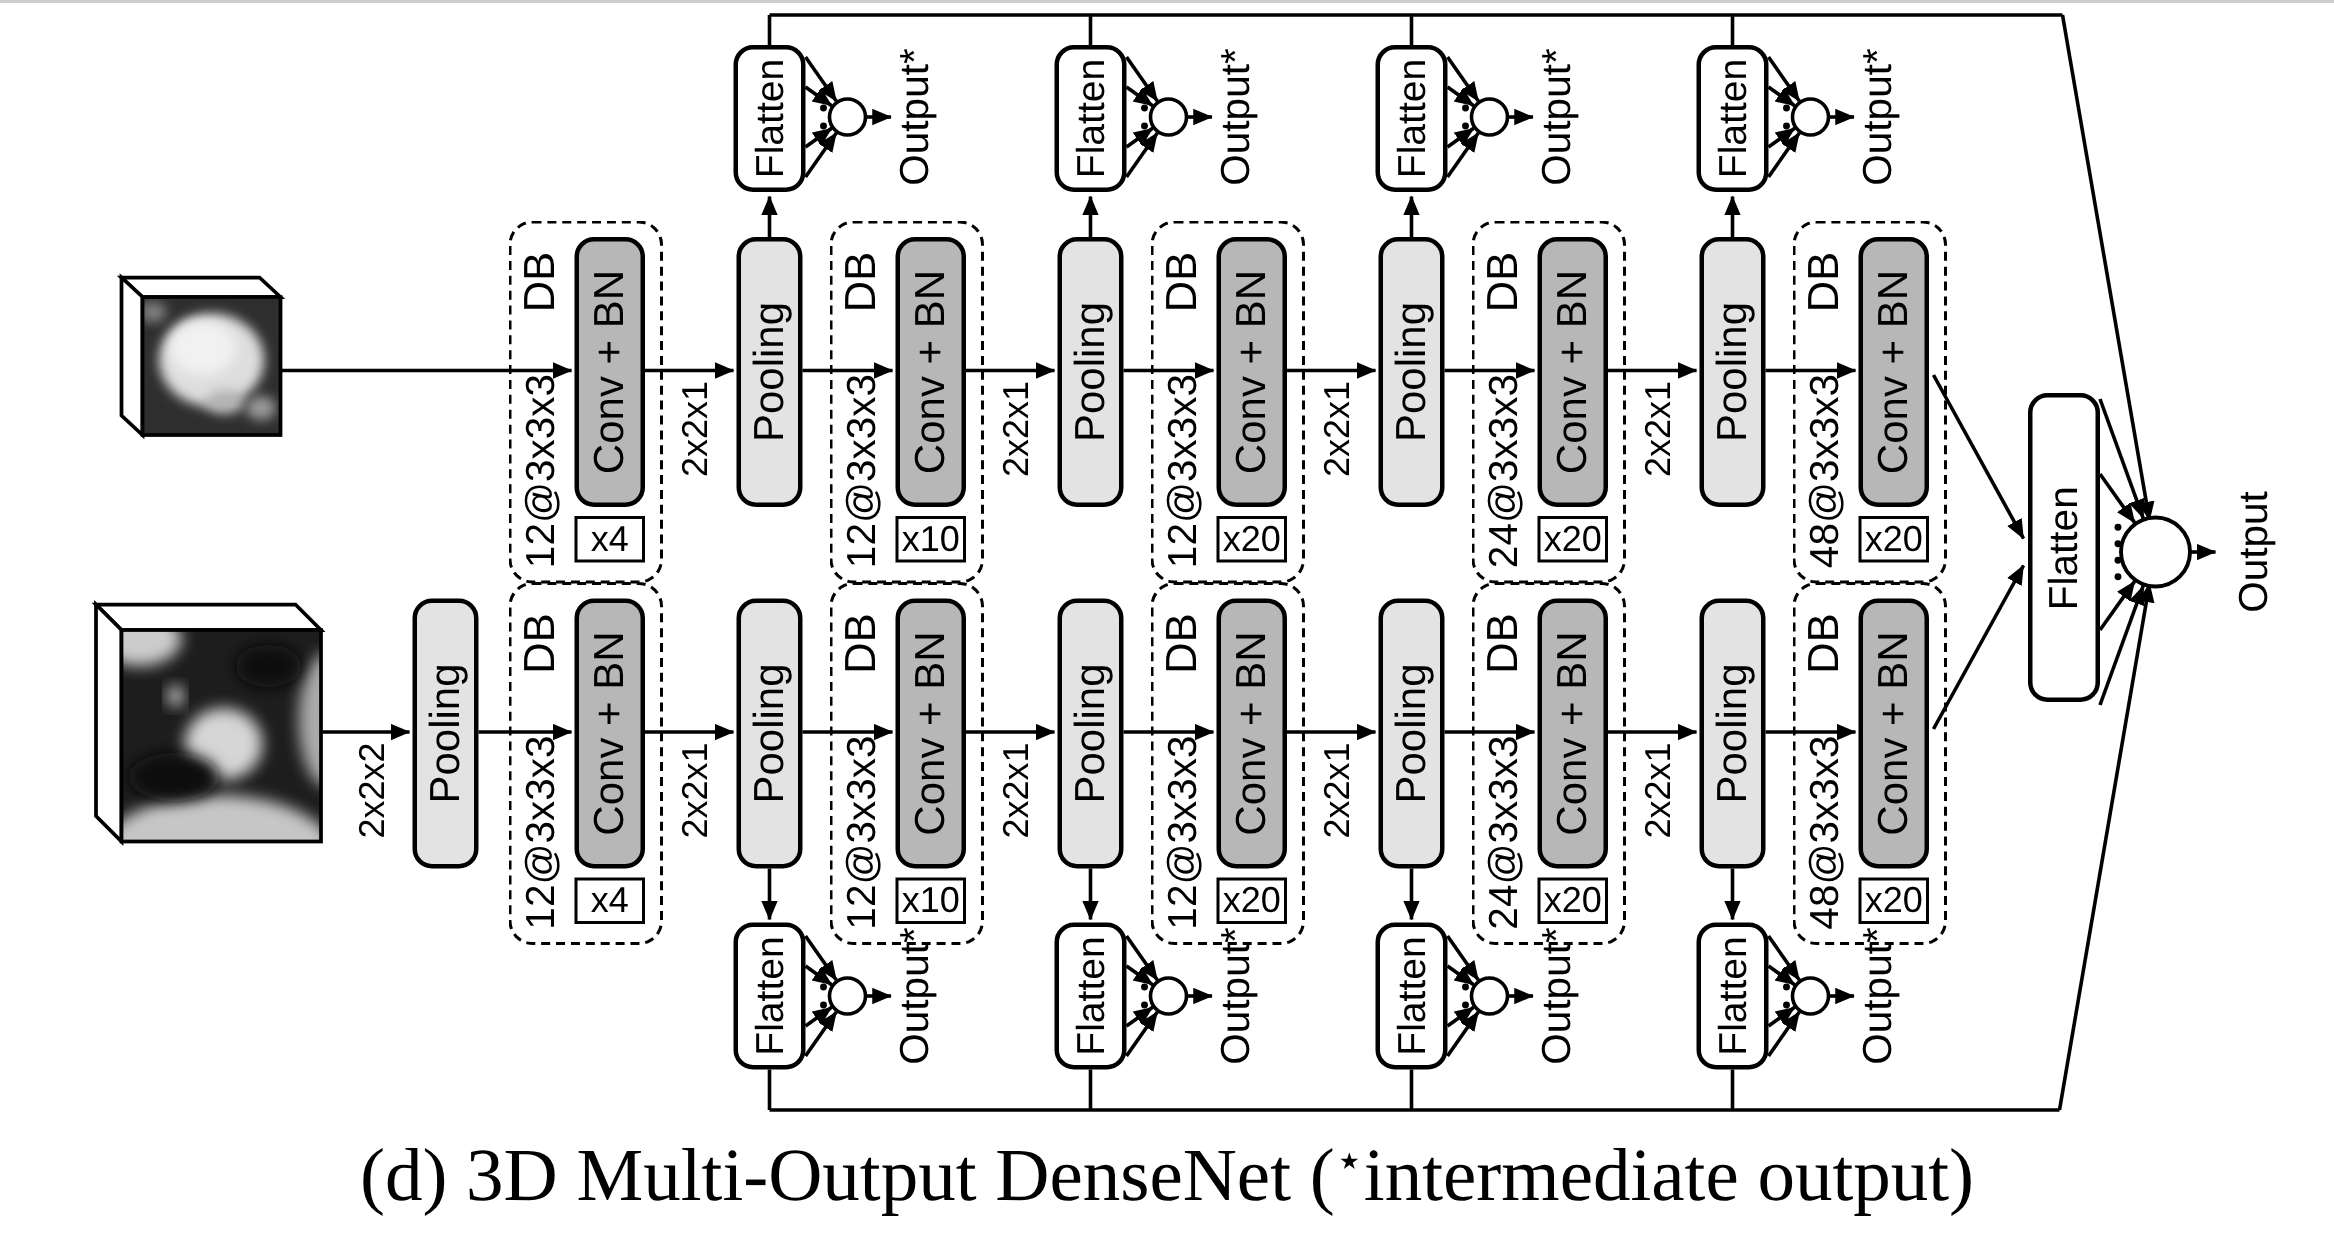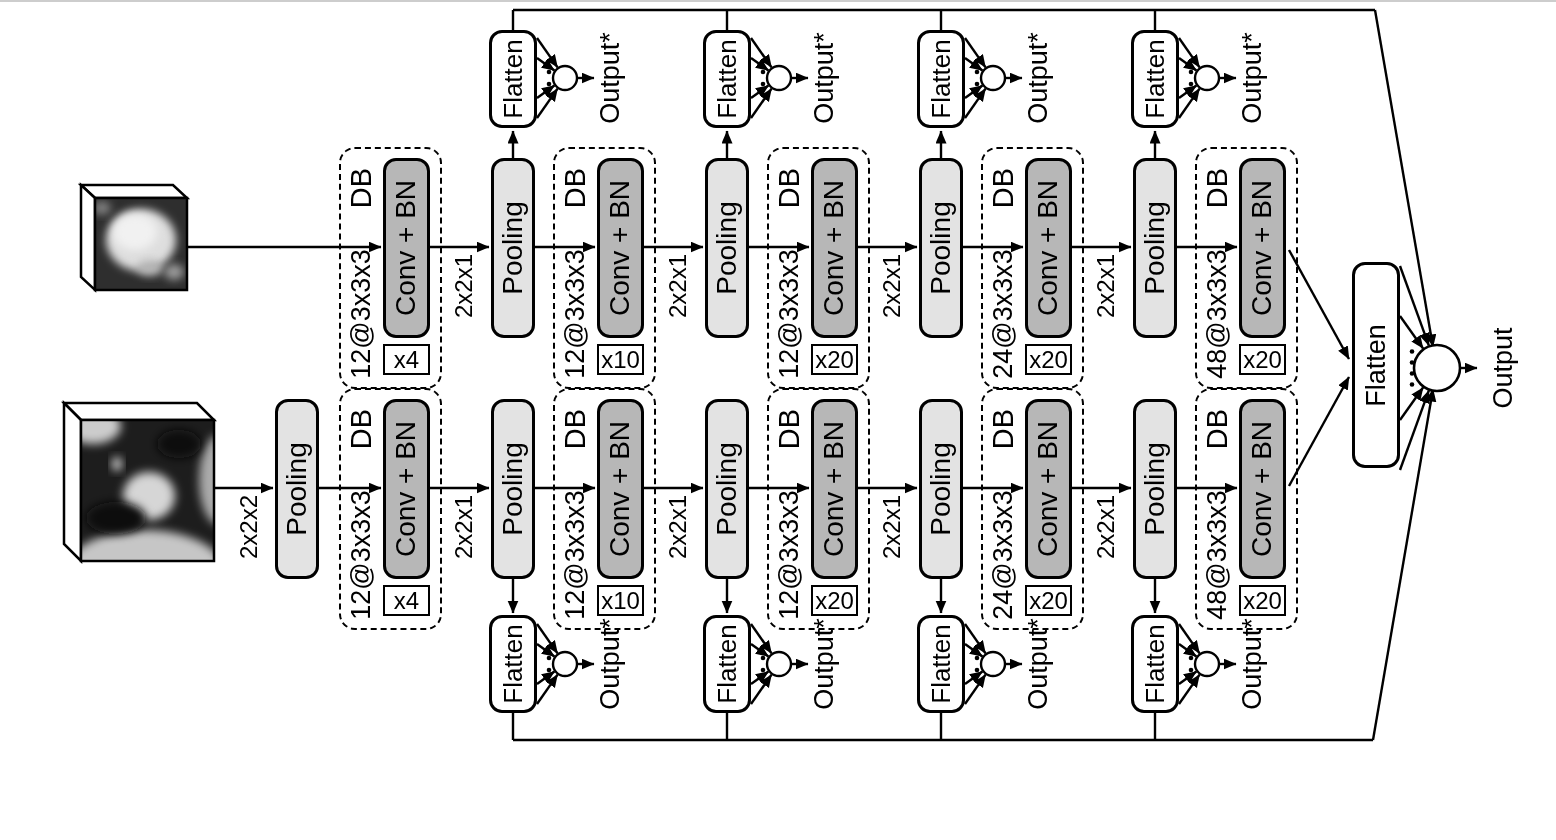--- a/index.html
+++ b/index.html
@@ -373,13 +373,14 @@
       <line x1="1400" y1="420" x2="1423.0858794810501" y2="387.55498018879433" stroke="#000" stroke-width="2.4" marker-end="url(#arr)"></line>
       <line x1="1400" y1="470" x2="1428.8159288987054" y2="390.5614933062719" stroke="#000" stroke-width="2.4" marker-end="url(#arr)"></line>
       <circle cx="1412" cy="351.5" r="2.3" fill="#000"></circle>
       <circle cx="1412" cy="362.5" r="2.3" fill="#000"></circle>
       <circle cx="1412" cy="373.5" r="2.3" fill="#000"></circle>
       <circle cx="1412" cy="384.5" r="2.3" fill="#000"></circle>
       <circle cx="1437" cy="368" r="23" fill="#fff" stroke="#000" stroke-width="2.6"></circle>
       <line x1="1460" y1="368" x2="1477" y2="368" stroke="#000" stroke-width="2.4" marker-end="url(#arr)"></line>
     </svg>
 
+  <div class="caption"><span>(d) 3D Multi-Output DenseNet (</span><span class="star">⋆</span><span>intermediate output)</span></div>
 </div>
 
 </body></html>

